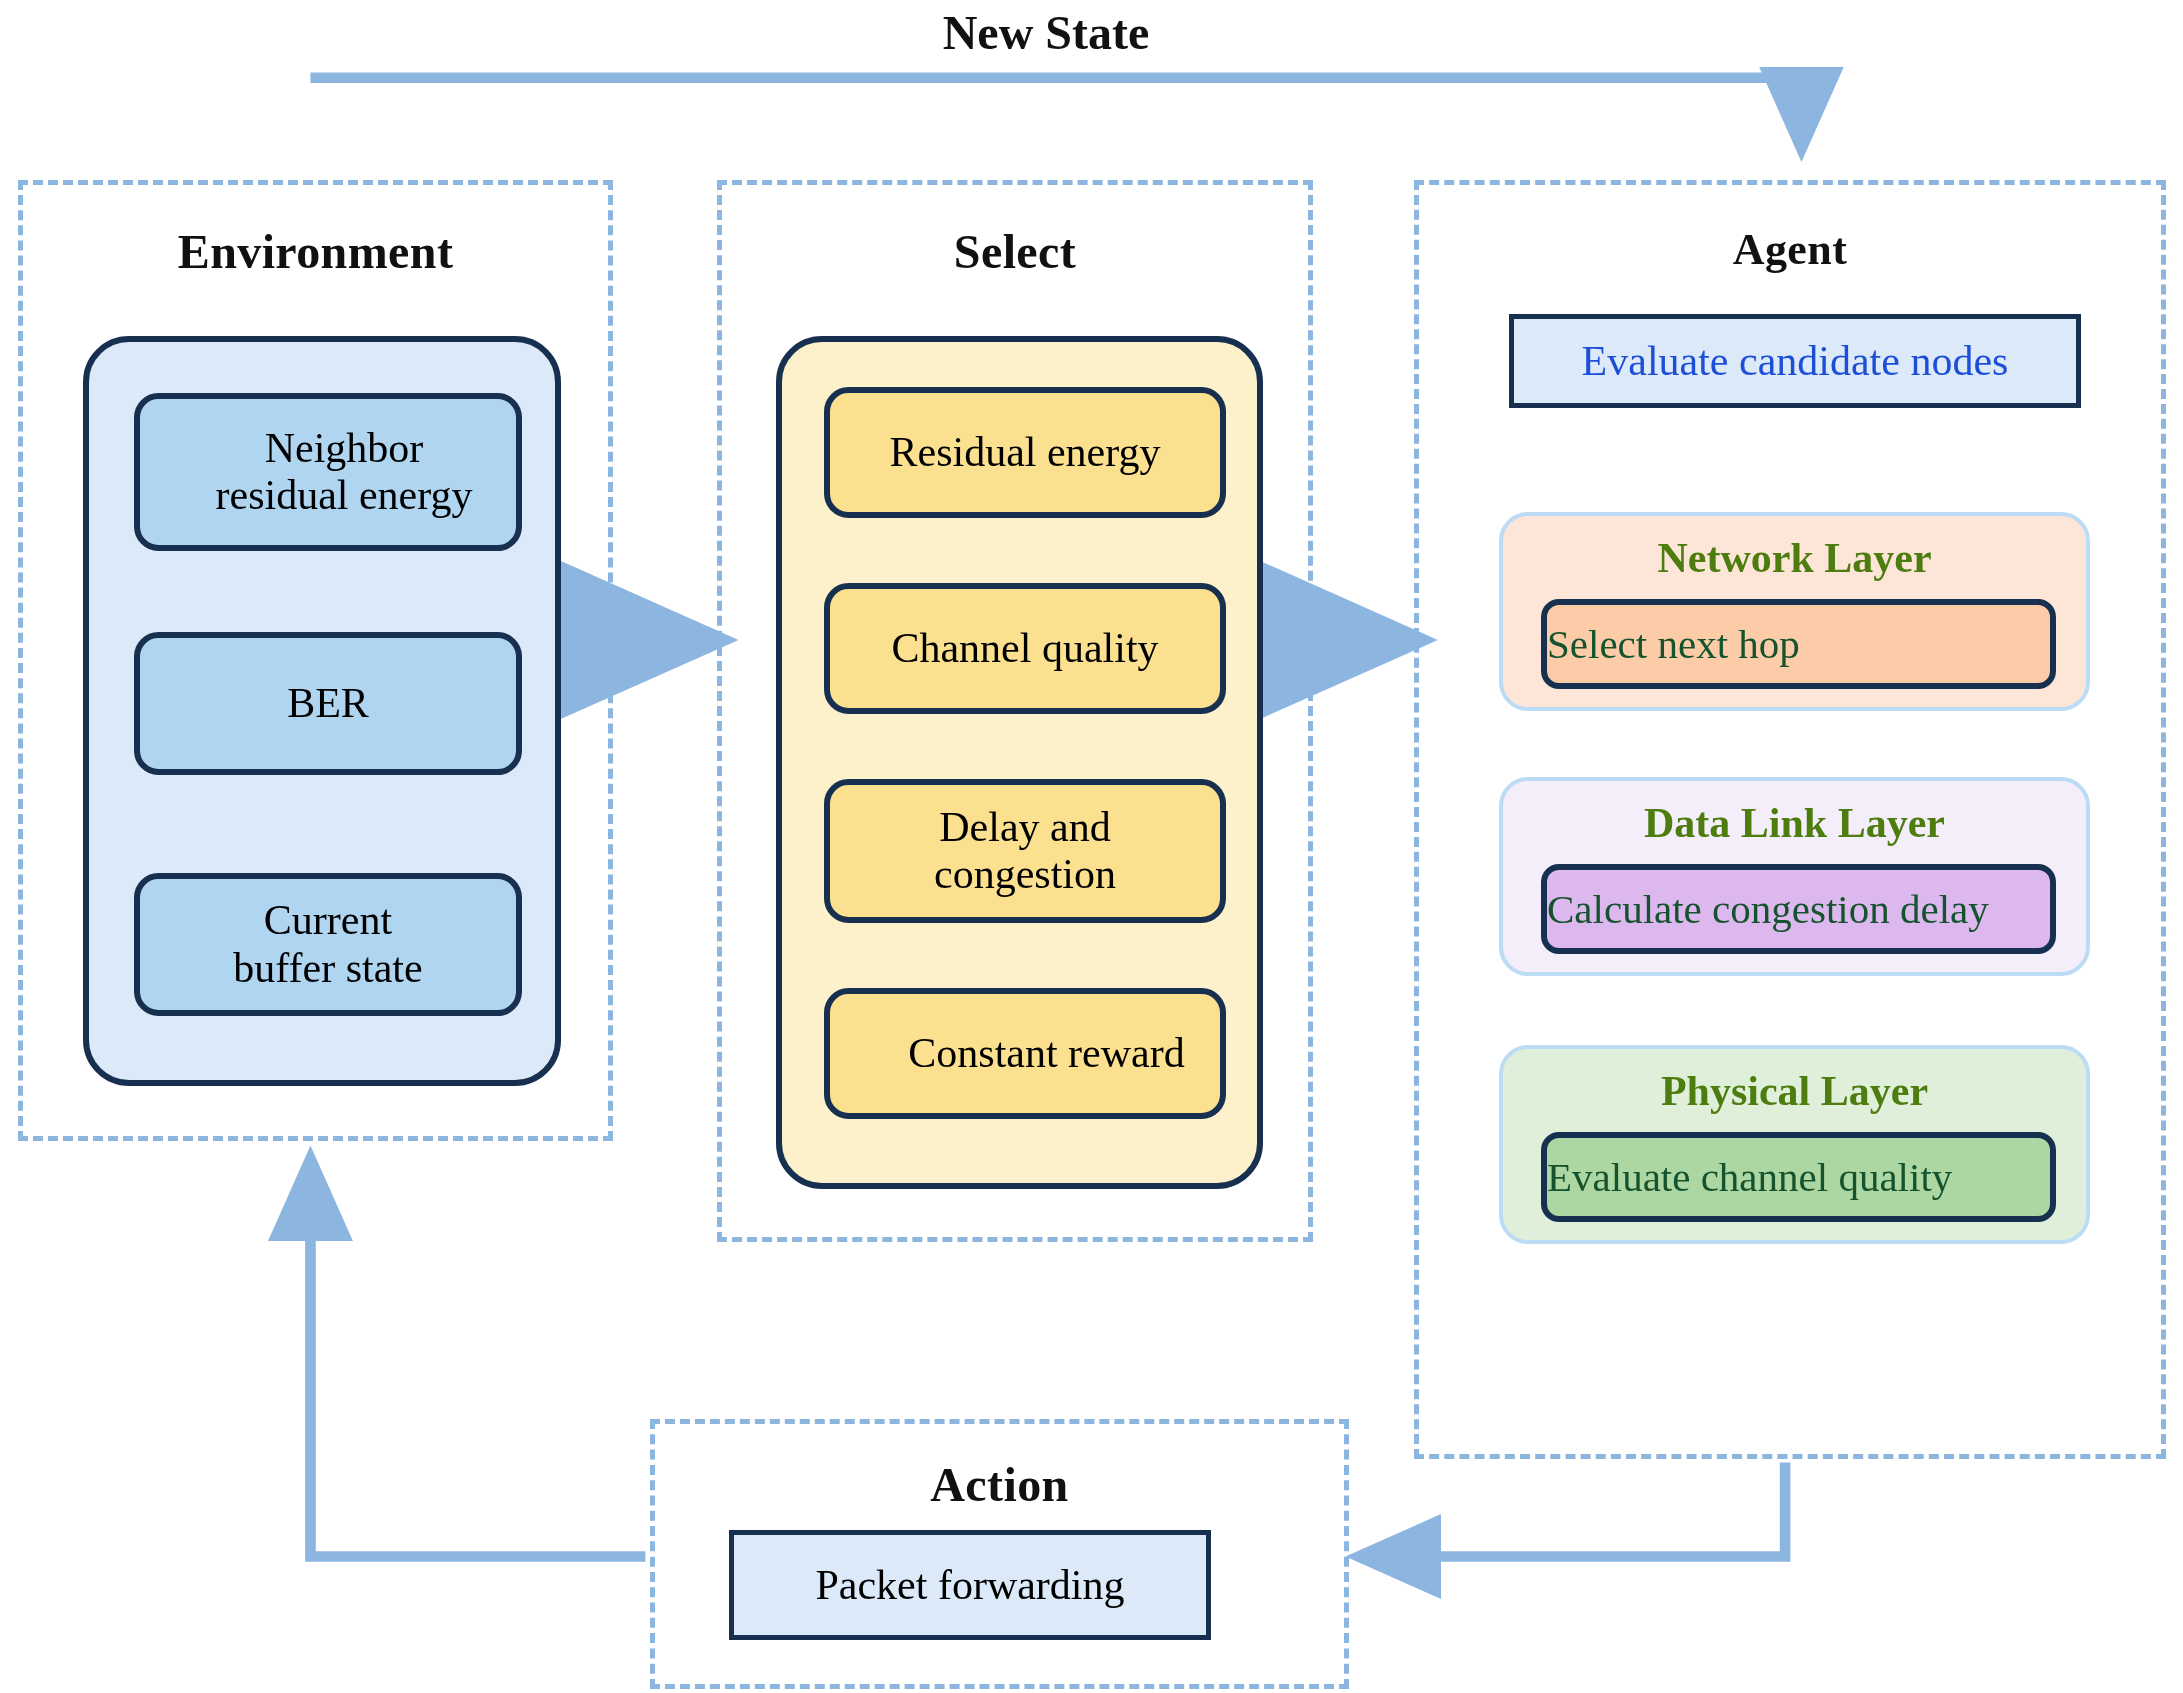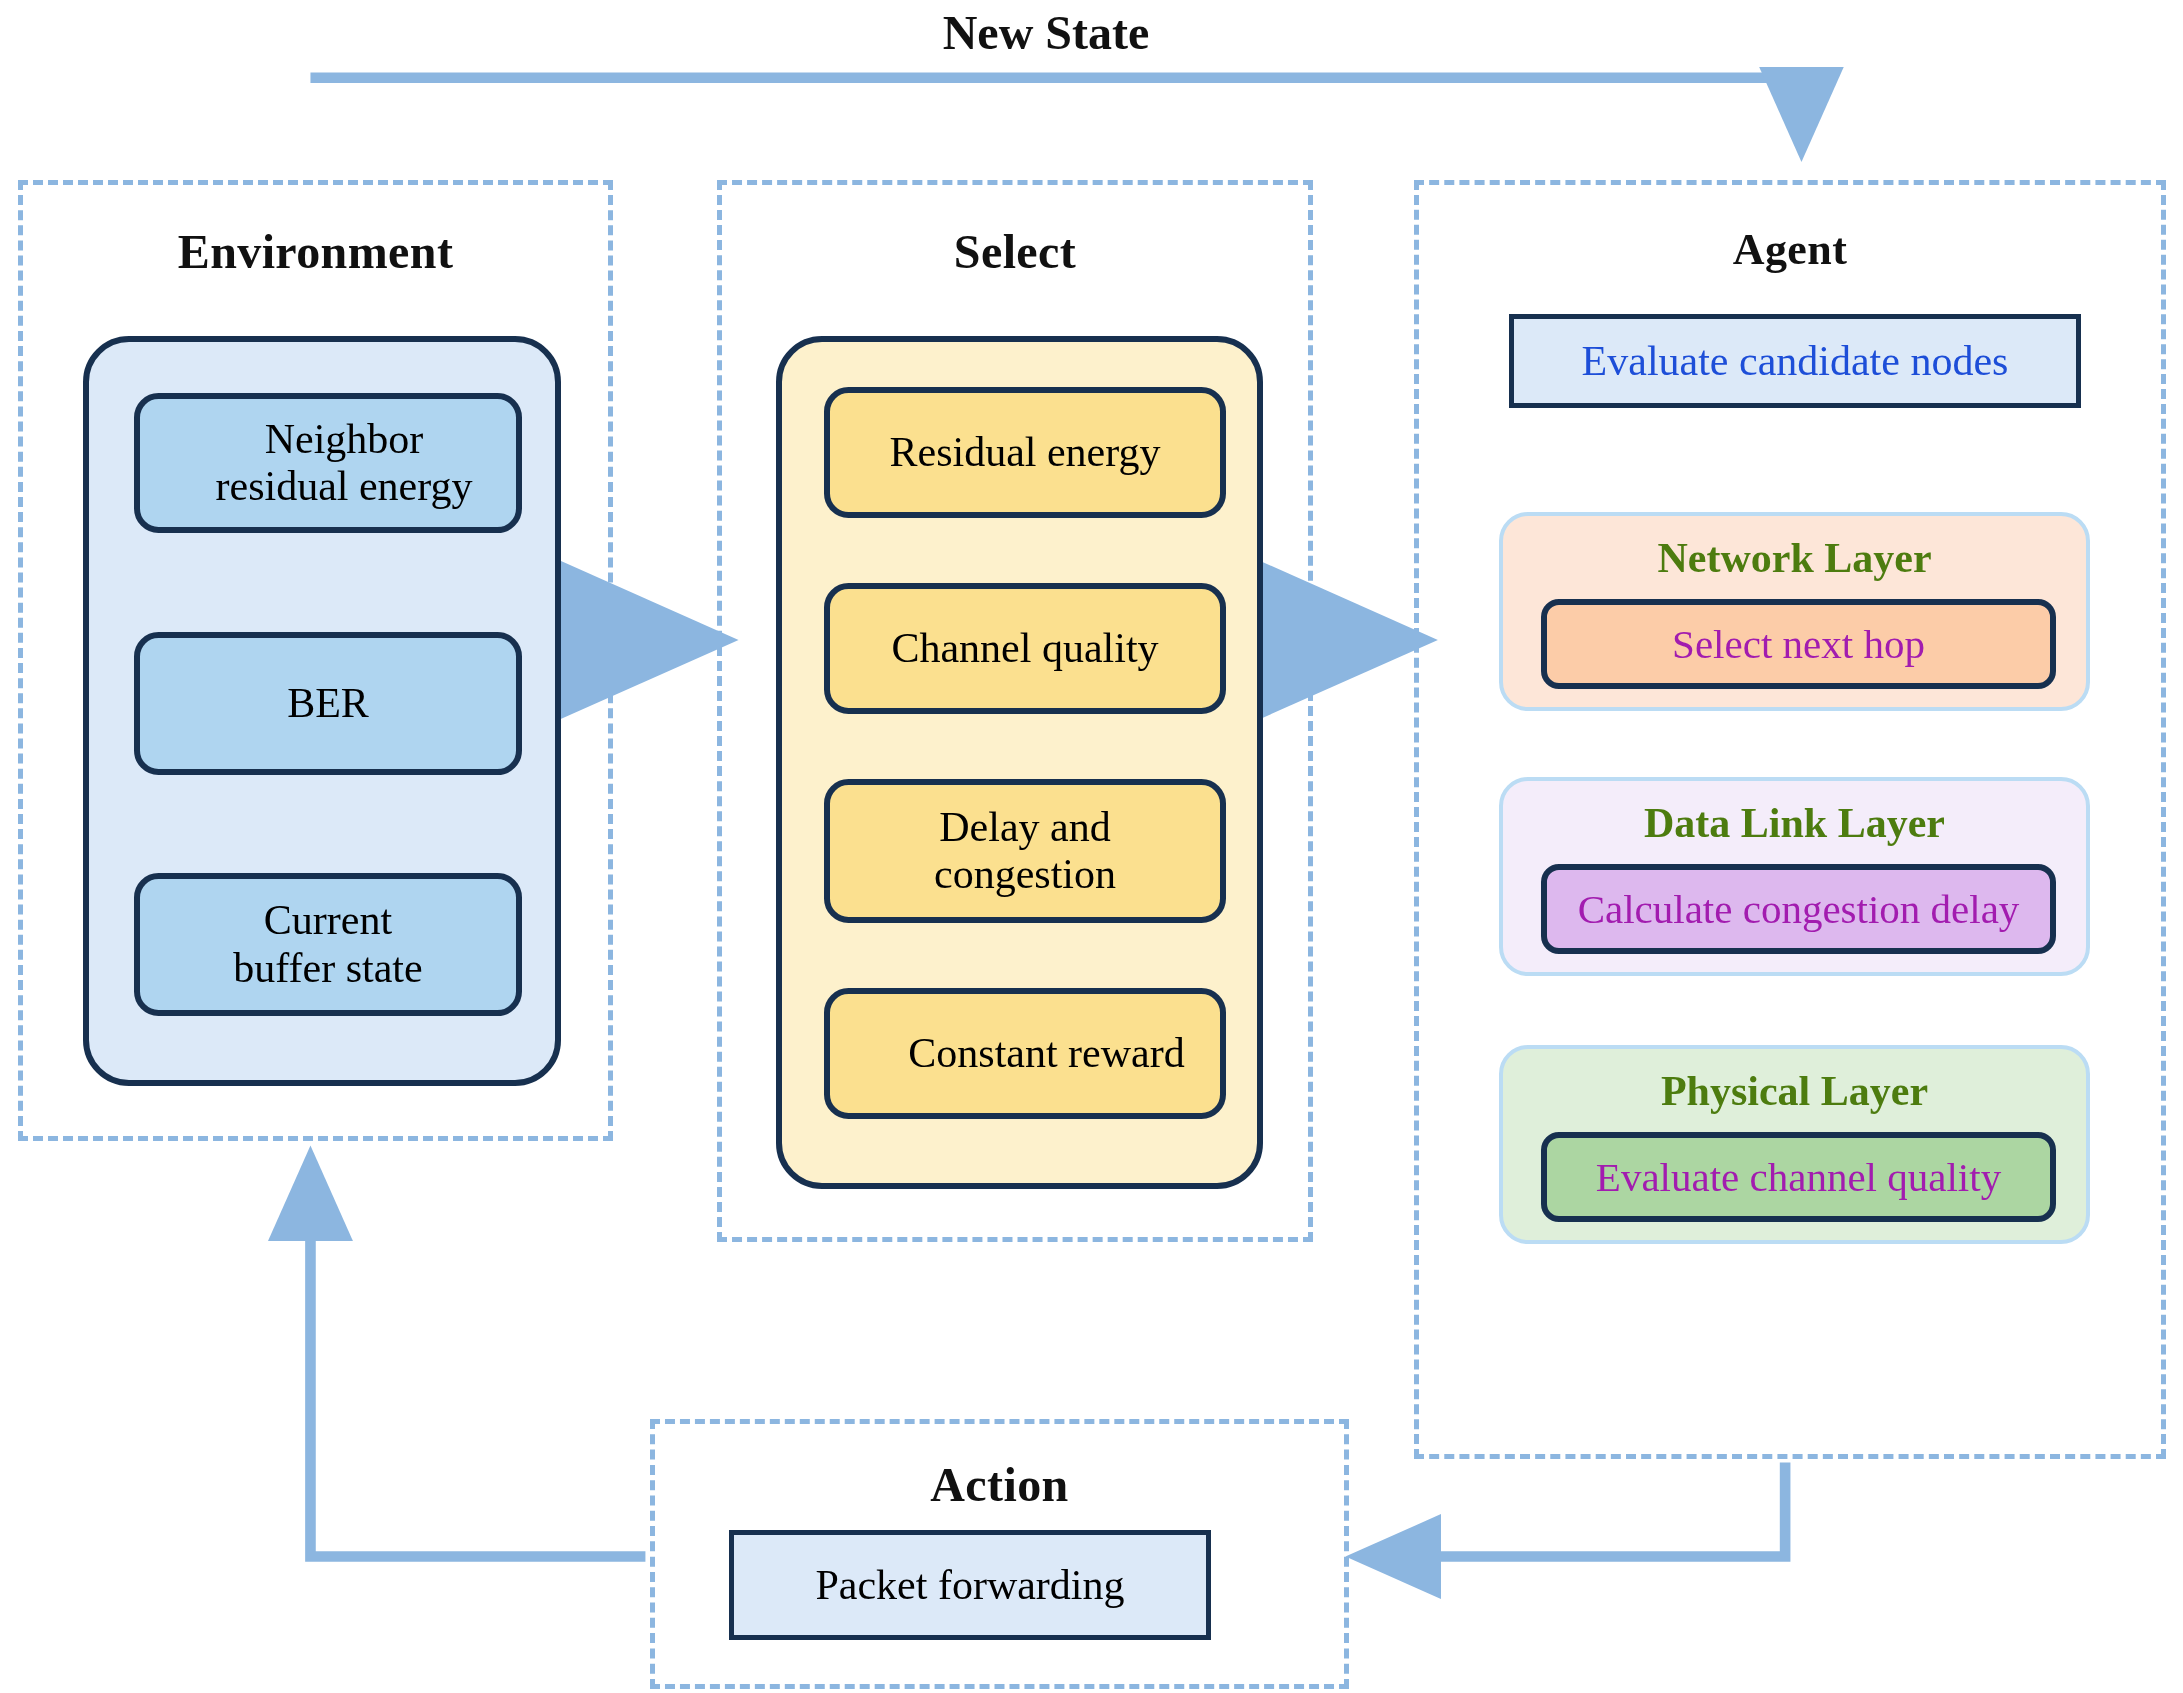--- a/index.html
+++ b/index.html
@@ -75,21 +75,21 @@
     border-radius: 24.5px;
     box-sizing: border-box;
     display: flex;
     align-items: center;
     justify-content: center;
     text-align: center;
     font-size: 42px;
     line-height: 1.12;
     color: #000000;
   }
-  #env-chip-0 { top: 51px;  height: 140px; padding-left: 32px; }
+  #env-chip-0 { top: 51px;  height: 158px; padding-left: 32px; }
   #env-chip-1 { top: 290px; height: 143px; }
   #env-chip-2 { top: 531px; height: 143px; }
 
   
   #reward-group {
     left: 717px;
     top: 180px;
     width: 596px;
     height: 1062px;
   }
@@ -175,23 +175,22 @@
     position: absolute;
     left: 38px;
     top: 83px;
     width: 515px;
     height: 90px;
     border: 6.5px solid #17304F;
     border-radius: 18px;
     box-sizing: border-box;
     display: flex;
     align-items: center;
-    justify-content: center;
     font-size: 41px;
-    color: #a21caf;
+    color: #14532d;
   }
   #layer-net  { top: 327px; height: 199px; background: #FDE6D8; }
   #layer-net .layer-chip  { background: #FCCCA8; }
   #layer-link { top: 592px; height: 199px; background: #F4EDFA; }
   #layer-link .layer-chip { background: #DDB8EE; }
   #layer-phys { top: 860px; height: 199px; background: #DFEFDA; }
   #layer-phys .layer-chip { background: #ACD6A2; }
 
   
   #action-group {

